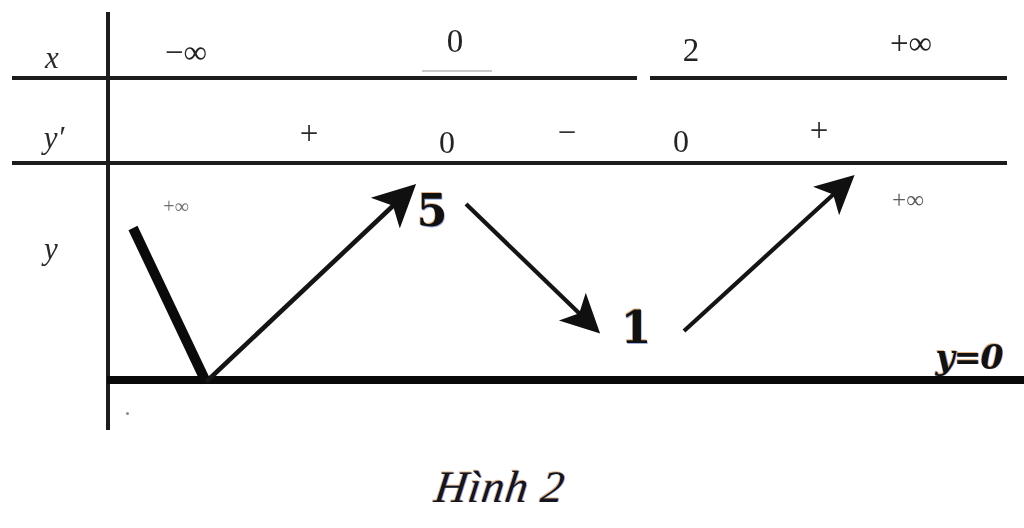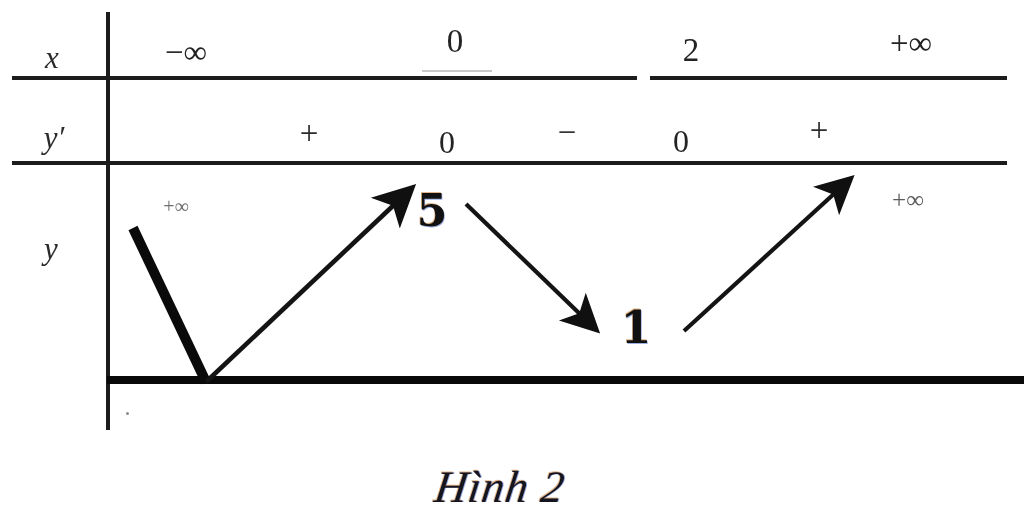--- a/index.html
+++ b/index.html
@@ -160,16 +160,17 @@
     <line x1="466" y1="204" x2="582" y2="316" stroke="#141414" stroke-width="4.2" marker-end="url(#ah)"></line>
 
     <line x1="684" y1="331" x2="836" y2="192" stroke="#141414" stroke-width="4.2" marker-end="url(#ah)"></line>
   </svg>
 
   <div class="cell inf-small" style="left:176px; top:206px;">+∞</div>
   <div class="cell val-big" style="left:432px; top:211px;">5</div>
   <div class="cell val-big" style="left:636px; top:328px;">1</div>
   <div class="cell inf-med" style="left:908px; top:199px;">+∞</div>
 
+  <div class="cell yzero-label" style="left:969px; top:357px;">y=0</div>
 
   <div class="cell caption" style="left:500px; top:487px;">Hình 2</div>
 
 </div>
 
 </body></html>

